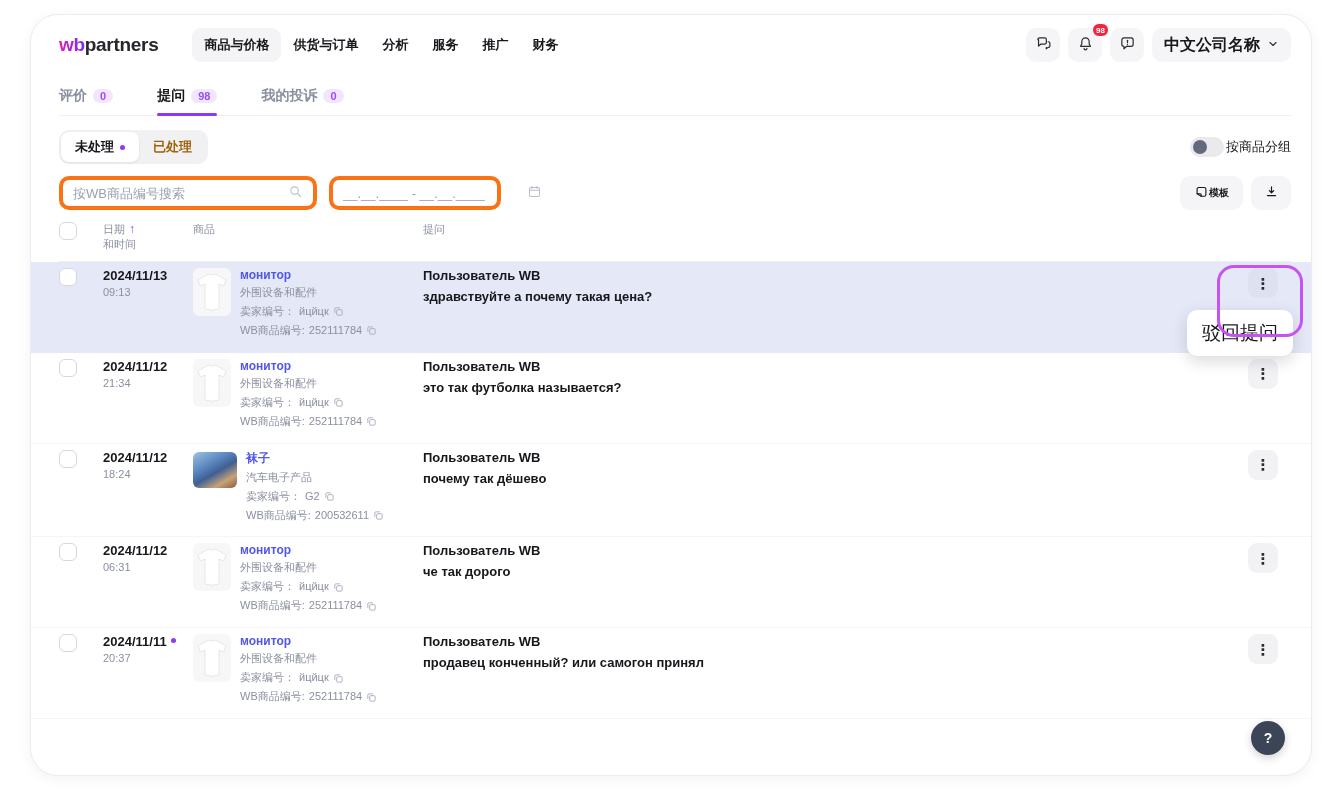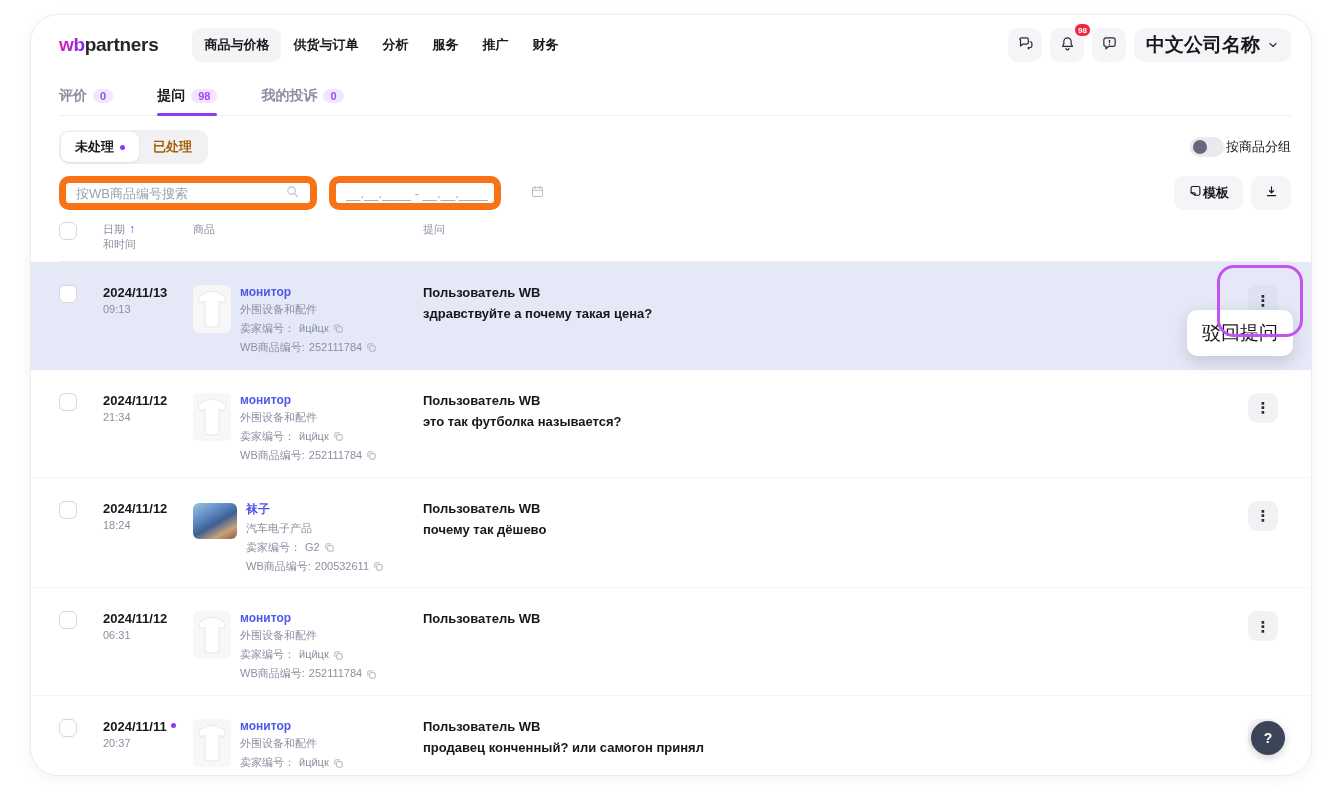--- a/index.html
+++ b/index.html
@@ -22,21 +22,21 @@
   .top-right { margin-left:auto; display:flex; align-items:center; gap:8px; }
   .icon-btn { position:relative; width:34px; height:34px; border-radius:10px;
     background:#f5f5f7; display:flex; align-items:center; justify-content:center;
     cursor:pointer; color:#2b2b31; }
   .icon-btn svg { width:17px; height:17px; }
   .badge-red { position:absolute; top:-5px; right:-7px; min-width:17px; height:14px;
     background:#f0263f; color:#fff; font-size:8px; font-weight:700; border-radius:8px;
     display:flex; align-items:center; justify-content:center; padding:0 3px;
     border:1.5px solid #fff; }
   .company { height:34px; background:#f5f5f7; border-radius:10px; display:flex;
-    align-items:center; gap:7px; padding:0 12px; font-size:19px; font-weight:700;
+    align-items:center; gap:7px; padding:0 12px; font-size:16px; font-weight:700;
     cursor:pointer; }
 
   
   .content { padding:0 20px 0 28px; }
   .title-row { display:flex; justify-content:space-between; align-items:flex-start; margin-top:14px; }
   h1 { font-size:23px; font-weight:800; }
   .update-note { font-size:11px; color:#c6cad4; margin-top:4px; }
 
   .tabs { display:flex; gap:44px; margin-top:12px; border-bottom:1px solid #f0f0f3; }
   .tab { display:flex; align-items:center; gap:6px; padding-bottom:10px; font-size:14px;
@@ -52,44 +52,44 @@
   .seg-item { display:flex; align-items:center; gap:6px; padding:6px 14px; font-size:13px;
     font-weight:700; border-radius:8px; color:#a16207; cursor:pointer; }
   .seg-item.active { background:#fff; color:#17171c; box-shadow:0 1px 3px rgba(0,0,0,.08);justify-content:space-between; }
   .seg-dot { width:5px; height:5px; border-radius:50%; background:#8b3bf5; }
   .toggle-row { display:flex; align-items:center; gap:2px; font-size:13px; cursor:pointer; }
   .toggle { width:34px; height:20px; border-radius:10px; background:#e9e9ee; position:relative; }
   .toggle .knob { position:absolute; left:3px; top:3px; width:14px; height:14px;
     border-radius:50%; background:#646a7c; }
 
   .filter-row2 { margin-top:12px; display:flex; align-items:center; }
-  .field { height:34px; border:7px solid #f97316; border-radius:10px; background:#fff;
+  .field { height:34px; border:4px solid #f97316; border-radius:10px; background:#fff;
     display:flex; align-items:center; padding:0 10px; gap:8px; }
   .field input { border:none; outline:none; flex:1; font-size:13px; color:#17171c;
     font-family:inherit; background:transparent; }
   .field input::placeholder { color:#9aa0ad; }
   .search-field { width:258px; }
   .date-field { width:172px; margin-left:12px; }
   .field svg { width:15px; height:15px; color:#b9bec9; flex-shrink:0; }
   .spacer { flex:1; }
   .template-btn { height:34px; background:#f5f5f7; border-radius:10px; display:flex;
-    align-items:center; padding:0 14px; font-size:13px; font-weight:700; cursor:pointer; }
+    align-items:center; padding:0 14px; font-size:10px; font-weight:700; cursor:pointer; }
   .template-btn svg { width:15px; height:15px; }
   .download-btn { width:40px; height:34px; background:#f5f5f7; border-radius:10px;
     margin-left:8px; display:flex; align-items:center; justify-content:center; cursor:pointer; }
   .download-btn svg { width:15px; height:15px; }
 
   
   .grid-cols { display:grid; grid-template-columns:44px 90px 230px 1fr 56px; }
   .thead { margin-top:12px; padding-bottom:9px; border-bottom:1px solid #efeff3;
     font-size:11px; color:#8b90a0; align-items:start; }
   .th-date .arrow { color:#8b3bf5; font-size:12px; margin-left:4px; }
   .checkbox { display:inline-block; width:18px; height:18px; border:1.5px solid #d5d7e0;
     border-radius:6px; background:#fff; cursor:pointer; }
-  .trow { position:relative; margin:0 -20px 0 -28px; padding:23px 20px 13px 28px;
+  .trow { position:relative; margin:0 -20px 0 -28px; padding:6px 20px 13px 28px;
     border-bottom:1px solid #f5f5f8; }
   .trow .grid-inner { align-items:start; }
   .trow.highlighted { background:#e5e8f6; border-bottom-color:transparent; }
   .cell-date .dline { font-size:13px; font-weight:700; }
   .new-dot { display:none; width:5px; height:5px; border-radius:50%; background:#8b3bf5;
     vertical-align:3px; margin-left:4px; }
   .cell-date .time { font-size:11px; color:#8b90a0; margin-top:3px; }
   .cell-product { display:flex; gap:9px; padding-right:14px; }
   .thumb { width:38px; height:48px; border-radius:6px; background:#f7f7f8; overflow:hidden;
     flex-shrink:0; display:flex; align-items:center; justify-content:center; }
@@ -427,20 +427,21 @@
             <span>252111784</span>
             <svg class="copy-ic" viewBox="0 0 24 24" fill="none" stroke="currentColor" stroke-width="2">
                     <rect x="8" y="8" width="12" height="12" rx="2.5"></rect>
                     <path d="M5 15.5A2.5 2.5 0 0 1 4 13.5v-7A2.5 2.5 0 0 1 6.5 4h7a2.5 2.5 0 0 1 2 1"></path>
                   </svg>
           </div>
         </div>
       </div>
       <div class="cell-q">
         <div class="quser">Пользователь WB</div>
+        <div class="qtext">че так дорого</div>
       </div>
       <div class="cell-menu">
         <div class="dots-btn">⋮</div>
       </div>
     </div>
 
   </div>
         <div class="trow">
     <div class="grid-cols grid-inner">
       <div><span class="checkbox"></span></div>

